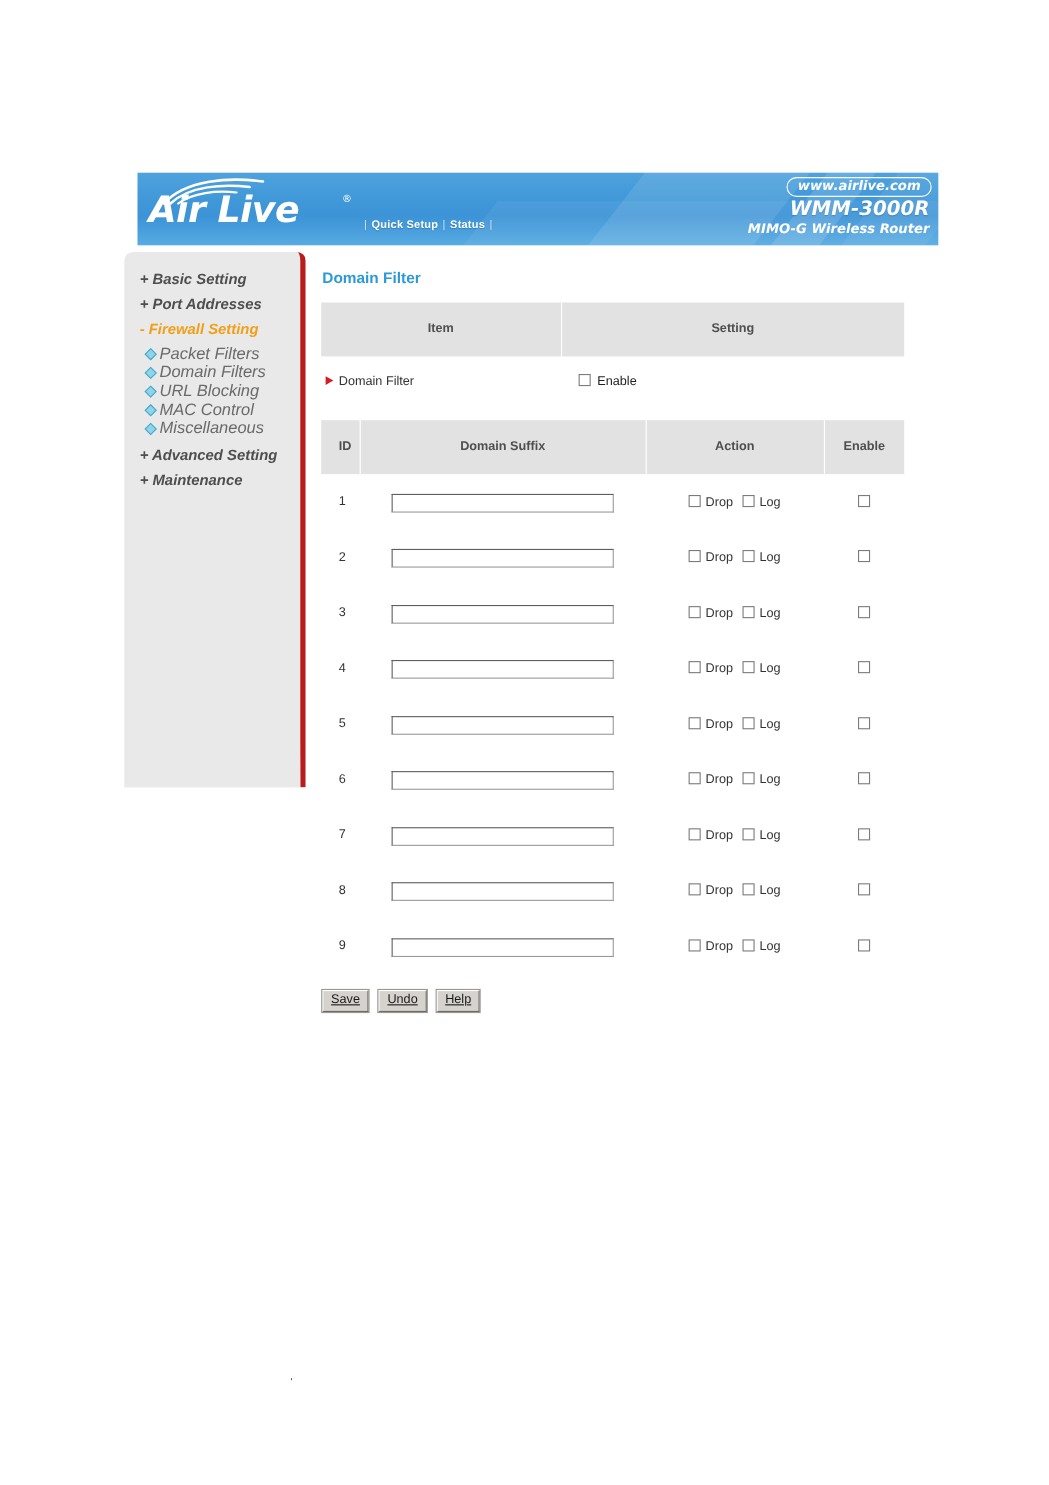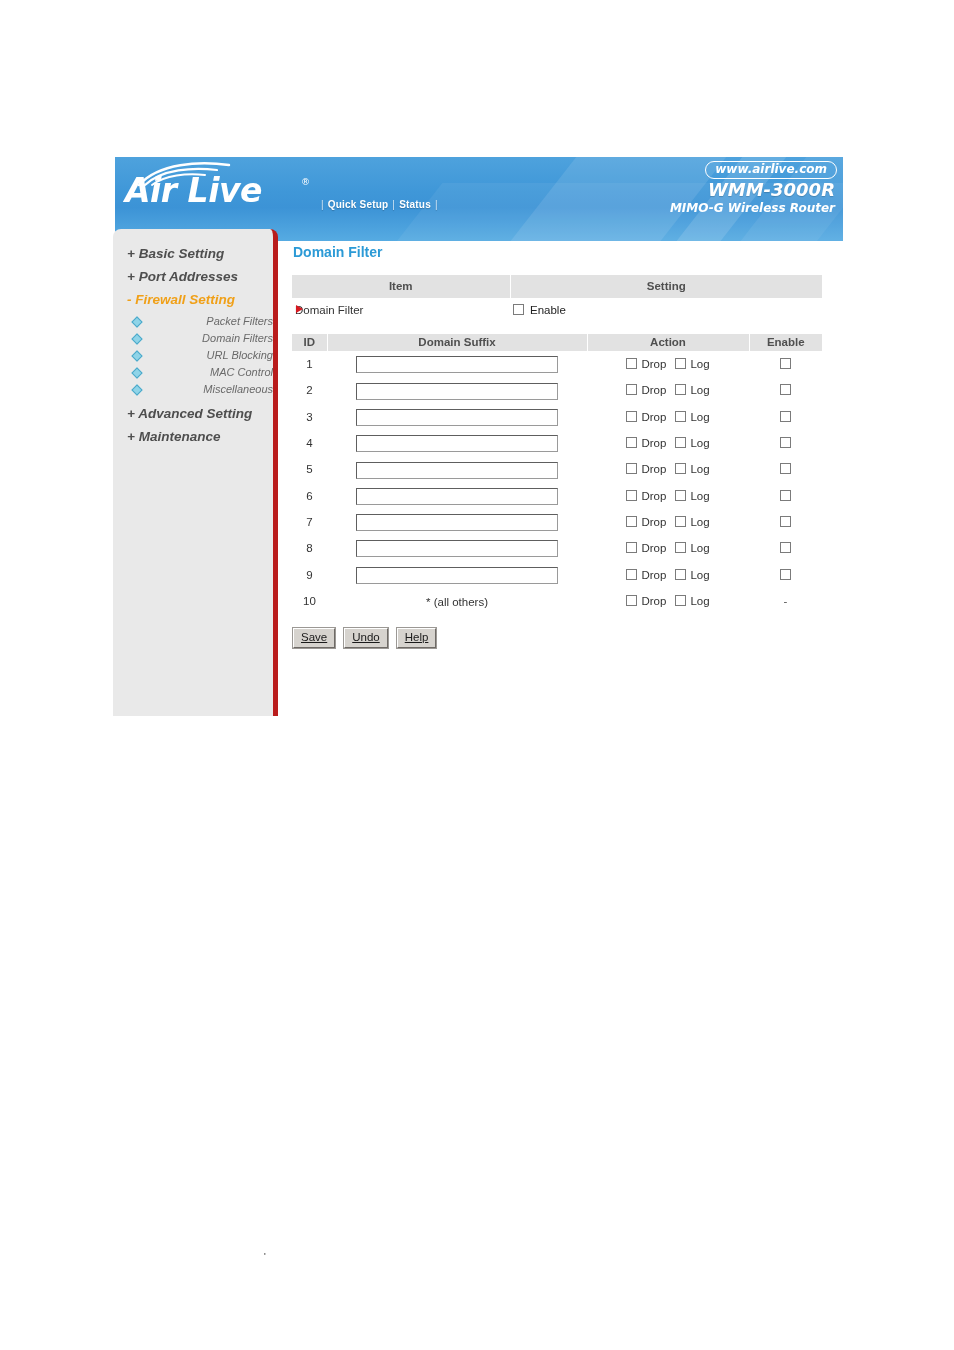--- a/index.html
+++ b/index.html
@@ -17,24 +17,24 @@
     position: relative;
     width: 954px;
     height: 1350px;
     overflow: hidden;
     background: #ffffff;
   }
 
   
   .banner {
     position: absolute;
-    left: 115px;
+    left: 125px;
     top: 157px;
     width: 728px;
-    height: 84px;
+    height: 66px;
     background: linear-gradient(180deg, #4ea2dd 0%, #3f97d8 42%, #3c93d6 60%, #56abe2 100%);
     overflow: hidden;
   }
   .banner-streak {
     position: absolute;
     pointer-events: none;
     background: rgba(255,255,255,0.10);
     transform: skewX(-38deg);
   }
   .streak1 { left: 430px; top: -20px; width: 150px; height: 120px; }
@@ -143,27 +143,26 @@
     font-weight: bold;
     color: #4e4e4e;
     padding: 0 0 0 14px;
     line-height: 23px;
     white-space: nowrap;
     font-family: "Liberation Sans", sans-serif;
   }
   .nav-top.first { margin-top: 13px; }
   .nav-top.active { color: #f0a018; }
   .nav-sub {
-    font-size: 11px;
+    font-size: 15px;
     color: #6a6a6a;
     padding-left: 32px;
     line-height: 17px;
     white-space: nowrap;
     position: relative;
-    text-align: right;
   }
   .nav-sub .dia {
     position: absolute;
     left: 20px;
     top: 5px;
     width: 6px;
     height: 6px;
     background: #8fd4e8;
     border: 1px solid #4aa8c9;
     transform: rotate(45deg);
@@ -180,21 +179,21 @@
   .page-title {
     font-size: 14px;
     font-weight: bold;
     color: #2b9ad6;
     margin: 0 0 14px 1px;
     line-height: 18px;
   }
 
   
   table.t { border-collapse: collapse; width: 530px; table-layout: fixed; }
-  table.t td, table.t th { padding: 3px; }
+  table.t td, table.t th { padding: 16px; }
 
   .hdr {
     background: #e2e2e2;
     color: #4f4f4f;
     font-size: 11.5px;
     font-weight: bold;
     text-align: center;
     height: 17px;
     line-height: 17px;
     border-right: 1px solid #ffffff;
@@ -253,21 +252,21 @@
     line-height: 15px;
     vertical-align: middle;
     font-family: "Liberation Sans", sans-serif;
   }
   .w-small { width: 48px; }
   .lbl-inline { vertical-align: middle; }
 
   
   .rules { margin-top: 13px; }
   .rules table { border-collapse: collapse; width: 530px; table-layout: fixed; }
-  .rules td { padding: 0; }
+  .rules td { padding: 16px; }
   .rrow { height: 26.3px; }
   .id-cell {
     font-size: 11.5px;
     color: #333333;
     text-align: center;
     vertical-align: middle;
   }
   .dom-cell { text-align: center; vertical-align: middle; }
   .dom-input {
     box-sizing: border-box;
@@ -477,26 +476,20 @@
             <td class="en-cell"><span class="cb"></span></td>
           </tr>
 
           <tr class="rrow">
             <td class="id-cell">9</td>
             <td class="dom-cell"><input class="dom-input" type="text" value="" style=""></td>
             <td class="act-cell"><span class="cb"></span><span>Drop</span><span class="act-gap"></span><span class="cb"></span><span>Log</span></td>
             <td class="en-cell"><span class="cb"></span></td>
           </tr>
 
-          <tr class="rrow">
-            <td class="id-cell">10</td>
-            <td class="dom-cell"><span class="allothers">* (all others)</span></td>
-            <td class="act-cell"><span class="cb"></span><span>Drop</span><span class="act-gap"></span><span class="cb"></span><span>Log</span></td>
-            <td class="en-cell">-</td>
-          </tr>
         </tbody>
       </table>
     </div>
 
     <div class="btns">
       <span class="btn">Save</span><span class="btn">Undo</span><span class="btn">Help</span>
     </div>
 
   </div>
 

